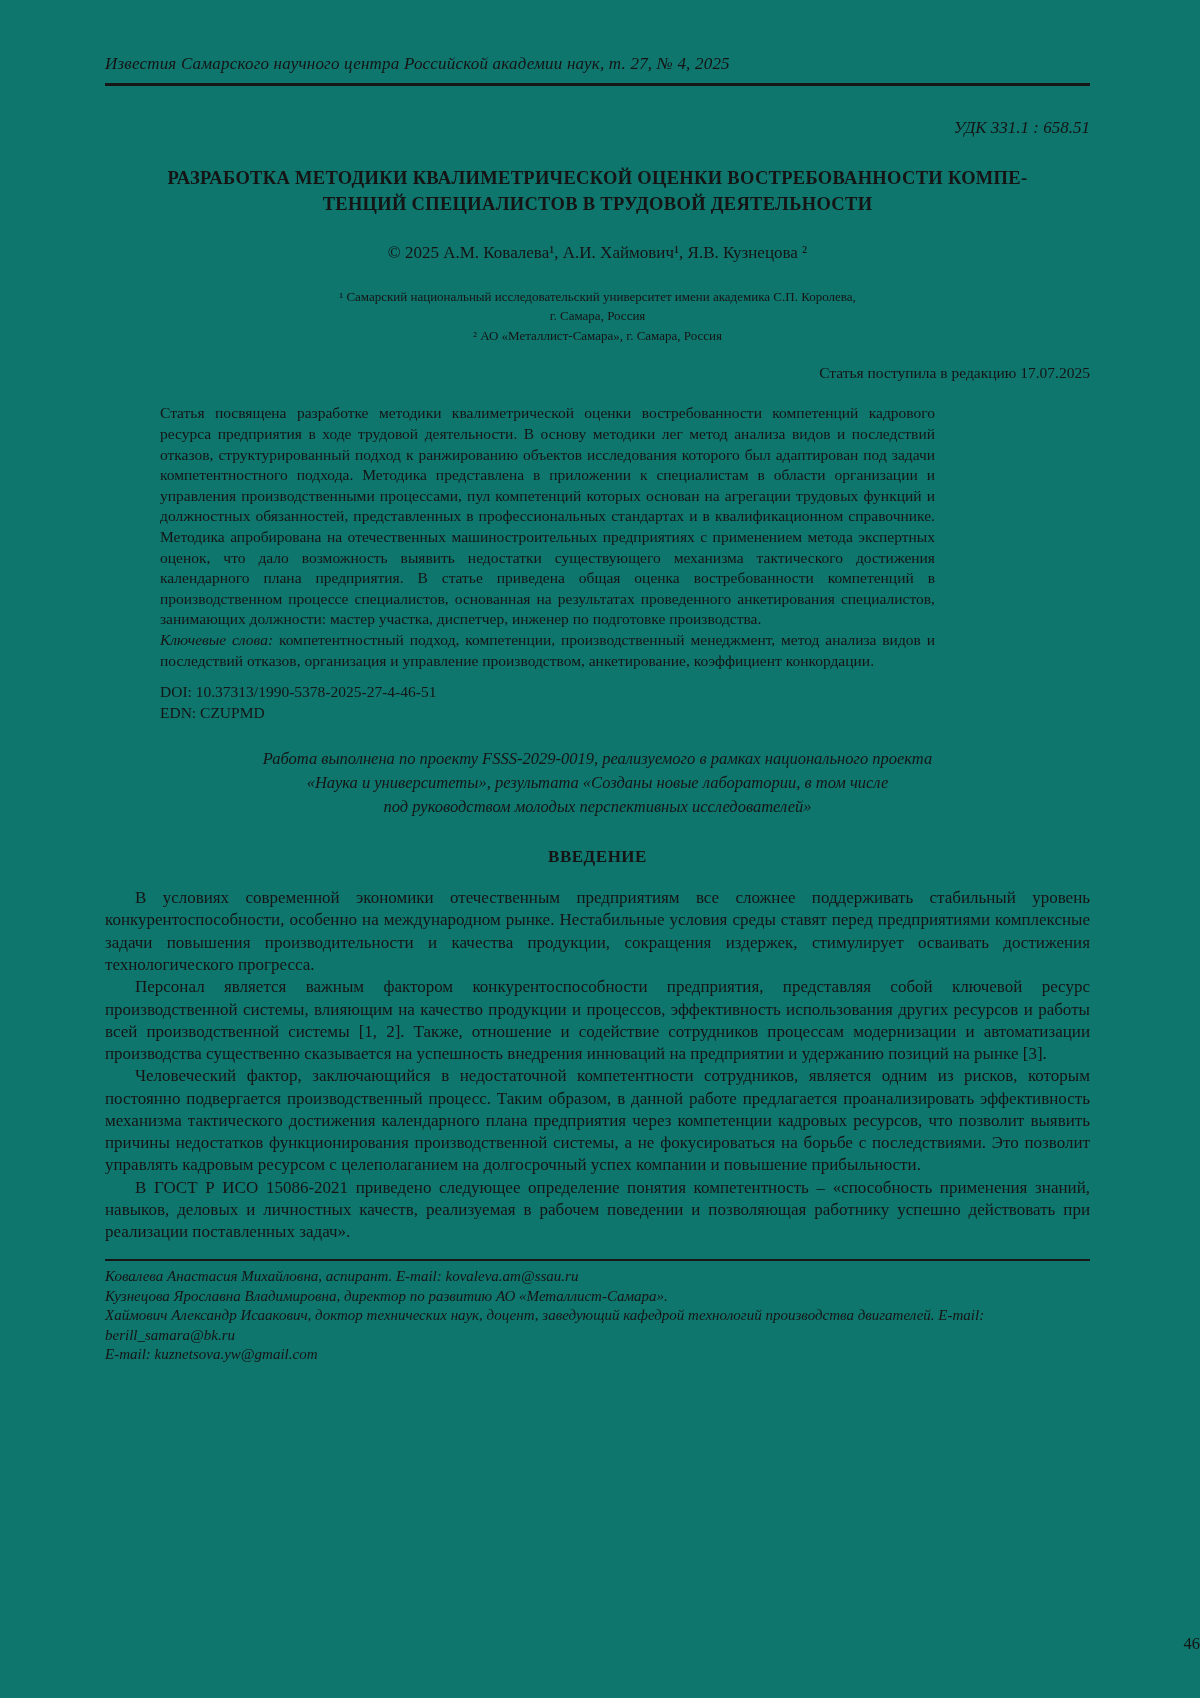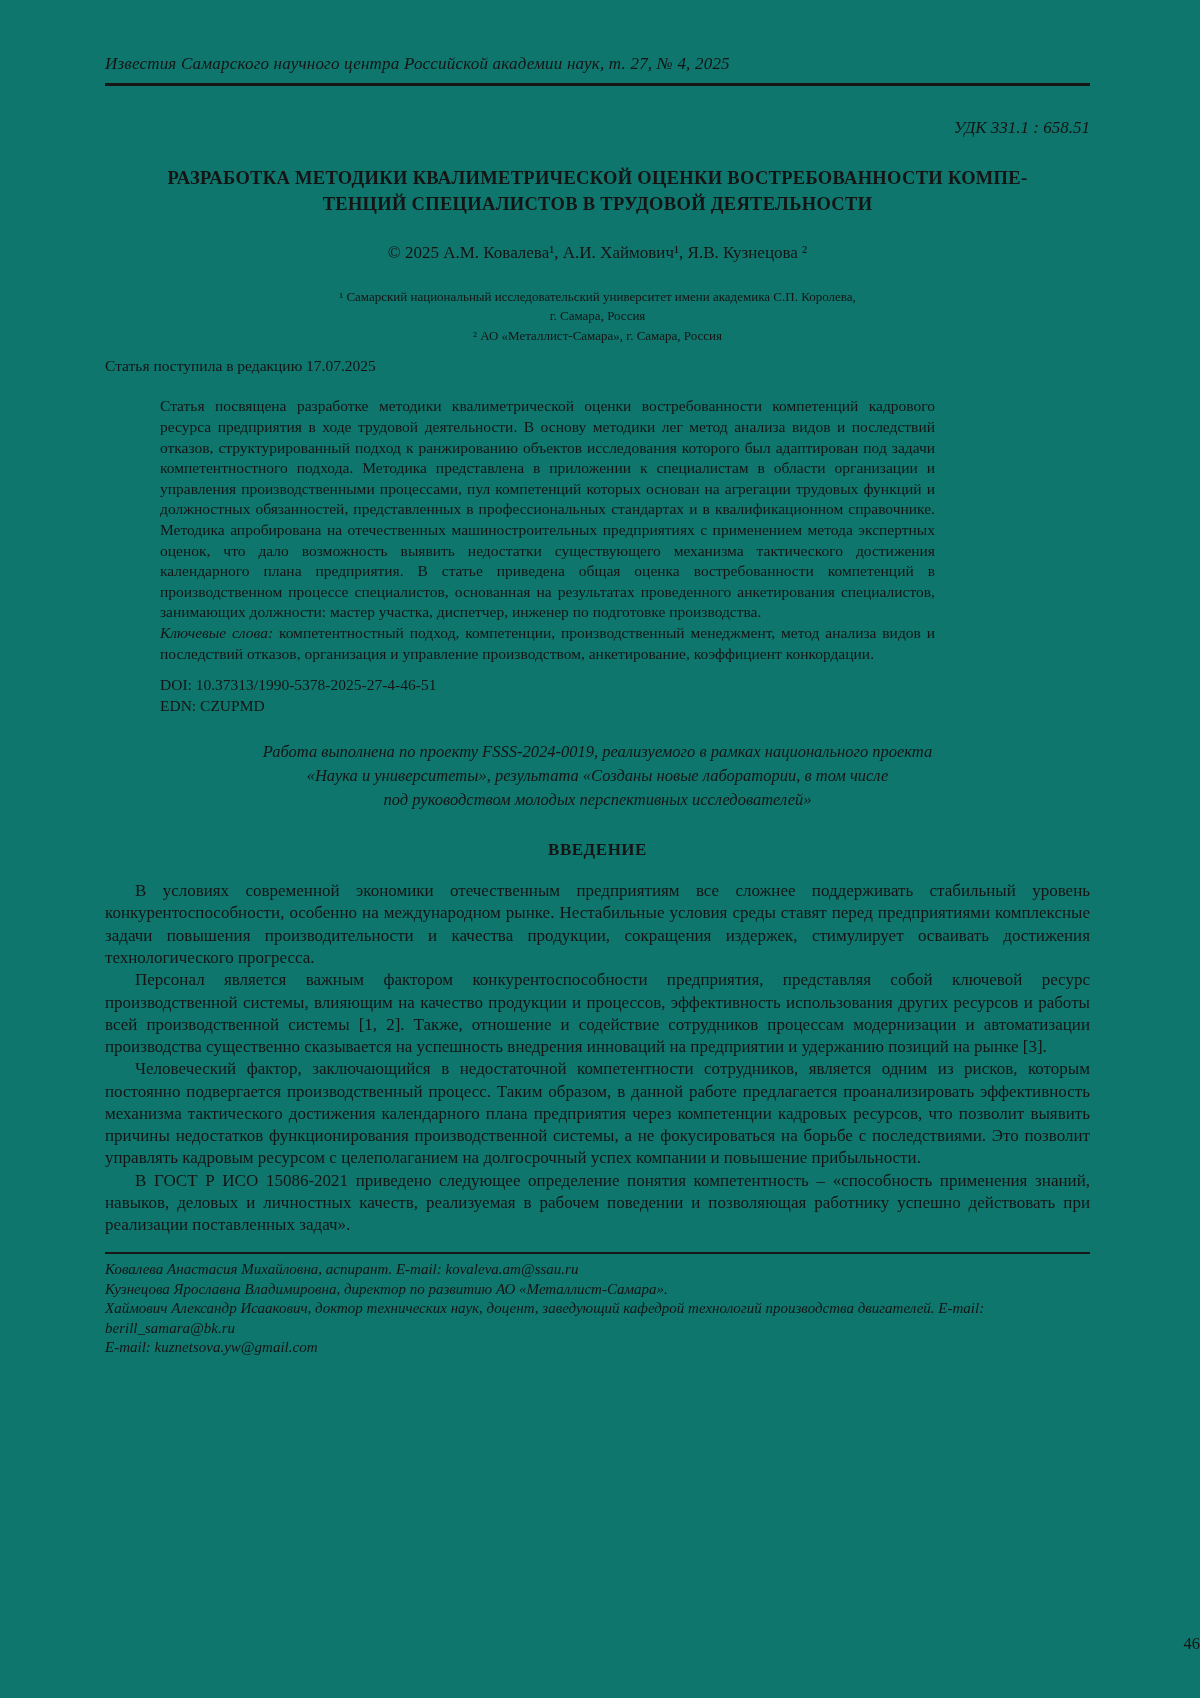--- a/index.html
+++ b/index.html
@@ -51,22 +51,22 @@
     font-size: 17px;
   }
   .affiliations {
     margin-top: 24px;
     text-align: center;
     font-size: 13px;
     line-height: 1.5;
   }
   .affiliation { white-space: pre-line; }
   .received {
-    margin-top: 12px;
-    text-align: left;
+    margin-top: 19px;
+    text-align: right;
     font-size: 15.5px;
   }
   .abstract {
     margin: 21px 155px 0 55px;
     font-size: 15.5px;
     line-height: 1.33;
     text-align: justify;
   }
   .kw-label { font-style: italic; margin-top: 6px; }
   .doi-line { margin-top: 11px; text-align: left; }
@@ -133,21 +133,21 @@
 
   <div class="received">Статья поступила в редакцию 17.07.2025</div>
 
   <div class="abstract">
     <p class="abstract-text">Статья посвящена разработке методики квалиметрической оценки востребованности компетенций кадрового ресурса предприятия в ходе трудовой деятельности. В основу методики лег метод анализа видов и последствий отказов, структурированный подход к ранжированию объектов исследования которого был адаптирован под задачи компетентностного подхода. Методика представлена в приложении к специалистам в области организации и управления производственными процессами, пул компетенций которых основан на агрегации трудовых функций и должностных обязанностей, представленных в профессиональных стандартах и в квалификационном справочнике. Методика апробирована на отечественных машиностроительных предприятиях с применением метода экспертных оценок, что дало возможность выявить недостатки существующего механизма тактического достижения календарного плана предприятия. В статье приведена общая оценка востребованности компетенций в производственном процессе специалистов, основанная на результатах проведенного анкетирования специалистов, занимающих должности: мастер участка, диспетчер, инженер по подготовке производства.</p>
     <p class="keywords"><span class="kw-label">Ключевые слова:</span><span> компетентностный подход, компетенции, производственный менеджмент, метод анализа видов и последствий отказов, организация и управление производством, анкетирование, коэффициент конкордации.</span></p>
     <p class="doi-line">DOI: 10.37313/1990-5378-2025-27-4-46-51</p>
     <p class="edn-line">EDN: CZUPMD</p>
   </div>
 
-  <div class="funding">Работа выполнена по проекту FSSS-2024-0019, реализуемого в рамках национального проекта
+  <div class="funding">Работа выполнена по проекту FSSS-2029-0019, реализуемого в рамках национального проекта
 «Наука и университеты», результата «Созданы новые лаборатории, в том числе
 под руководством молодых перспективных исследователей»</div>
 
   <h2 class="section-heading">ВВЕДЕНИЕ</h2>
 
   <section class="body-text">
     <p>В условиях современной экономики отечественным предприятиям все сложнее поддерживать стабильный уровень конкурентоспособности, особенно на международном рынке. Нестабильные условия среды ставят перед предприятиями комплексные задачи повышения производительности и качества продукции, сокращения издержек, стимулирует осваивать достижения технологического прогресса.</p>
     <p>Персонал является важным фактором конкурентоспособности предприятия, представляя собой ключевой ресурс производственной системы, влияющим на качество продукции и процессов, эффективность использования других ресурсов и работы всей производственной системы [1, 2]. Также, отношение и содействие сотрудников процессам модернизации и автоматизации производства существенно сказывается на успешность внедрения инноваций на предприятии и удержанию позиций на рынке [3].</p>
     <p>Человеческий фактор, заключающийся в недостаточной компетентности сотрудников, является одним из рисков, которым постоянно подвергается производственный процесс. Таким образом, в данной работе предлагается проанализировать эффективность механизма тактического достижения календарного плана предприятия через компетенции кадровых ресурсов, что позволит выявить причины недостатков функционирования производственной системы, а не фокусироваться на борьбе с последствиями. Это позволит управлять кадровым ресурсом с целеполаганием на долгосрочный успех компании и повышение прибыльности.</p>
     <p>В ГОСТ Р ИСО 15086-2021 приведено следующее определение понятия компетентность – «способность применения знаний, навыков, деловых и личностных качеств, реализуемая в рабочем поведении и позволяющая работнику успешно действовать при реализации поставленных задач».</p>

